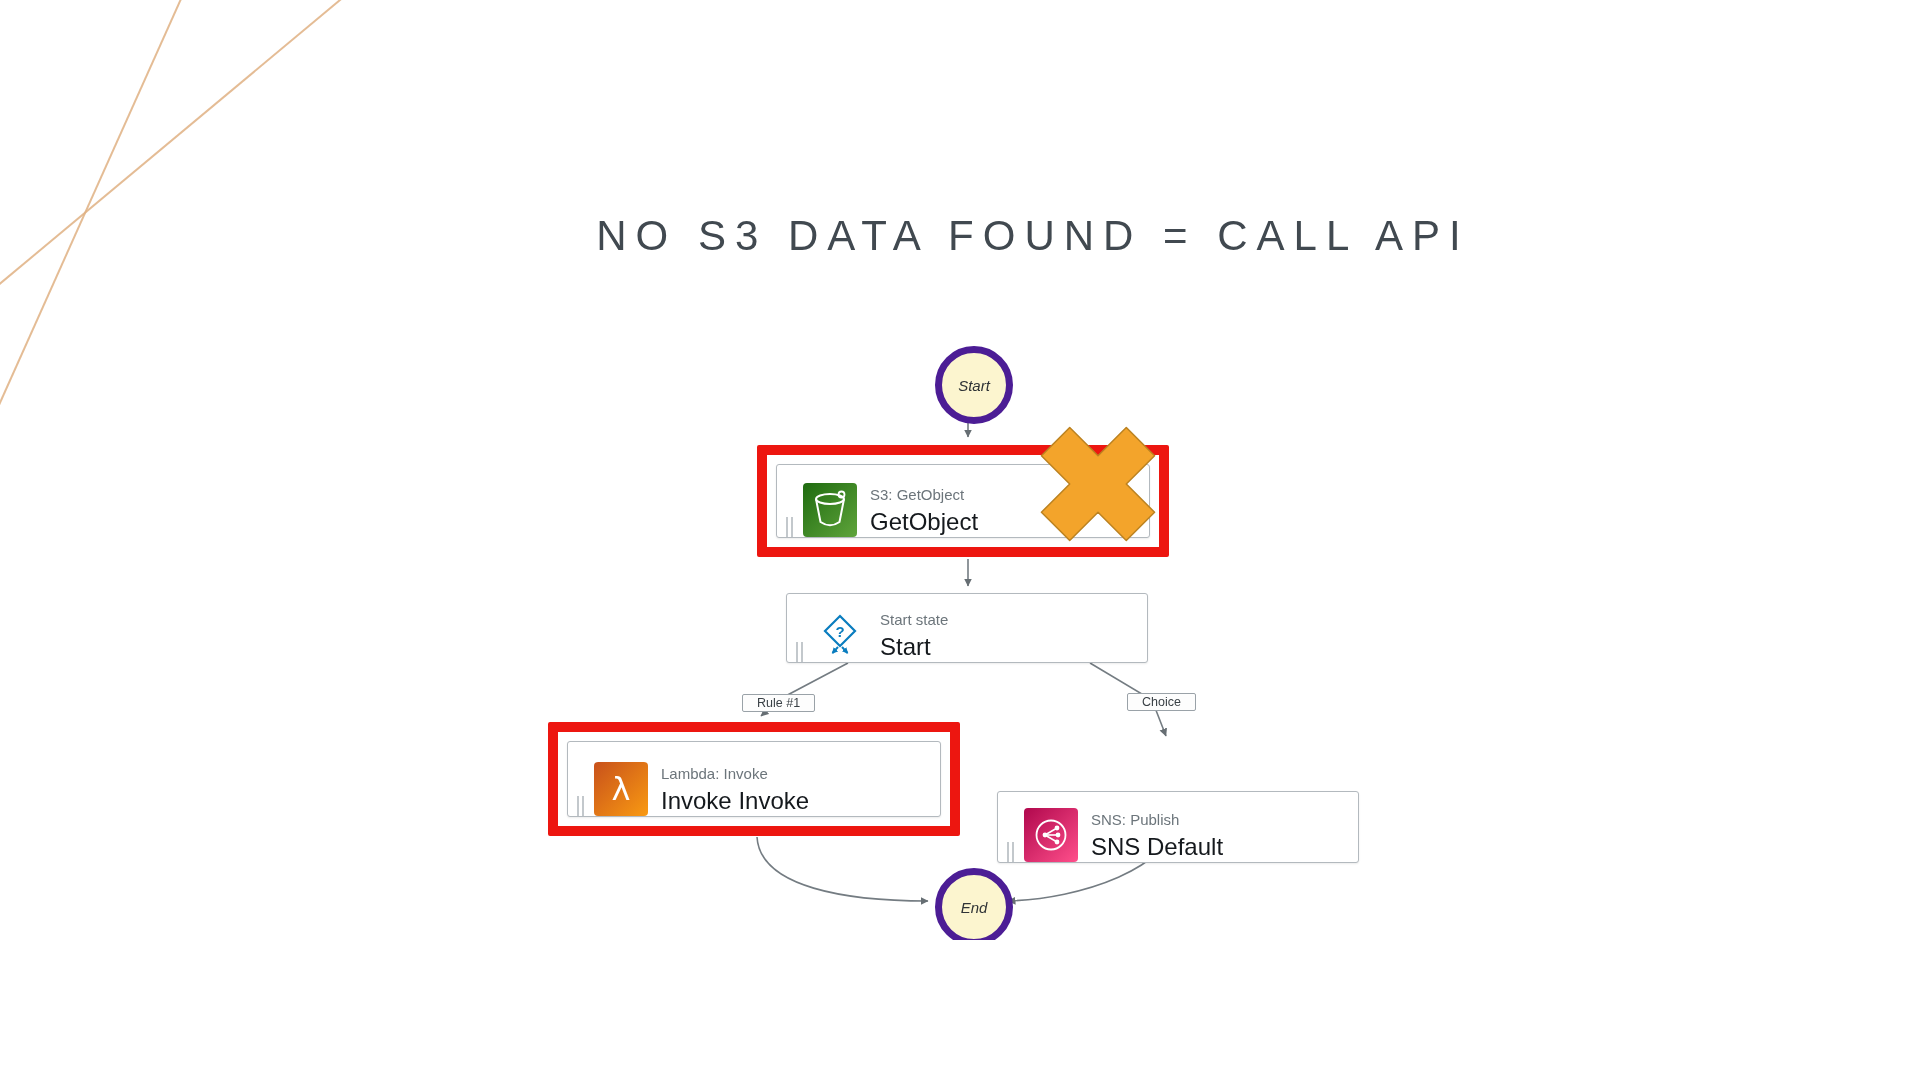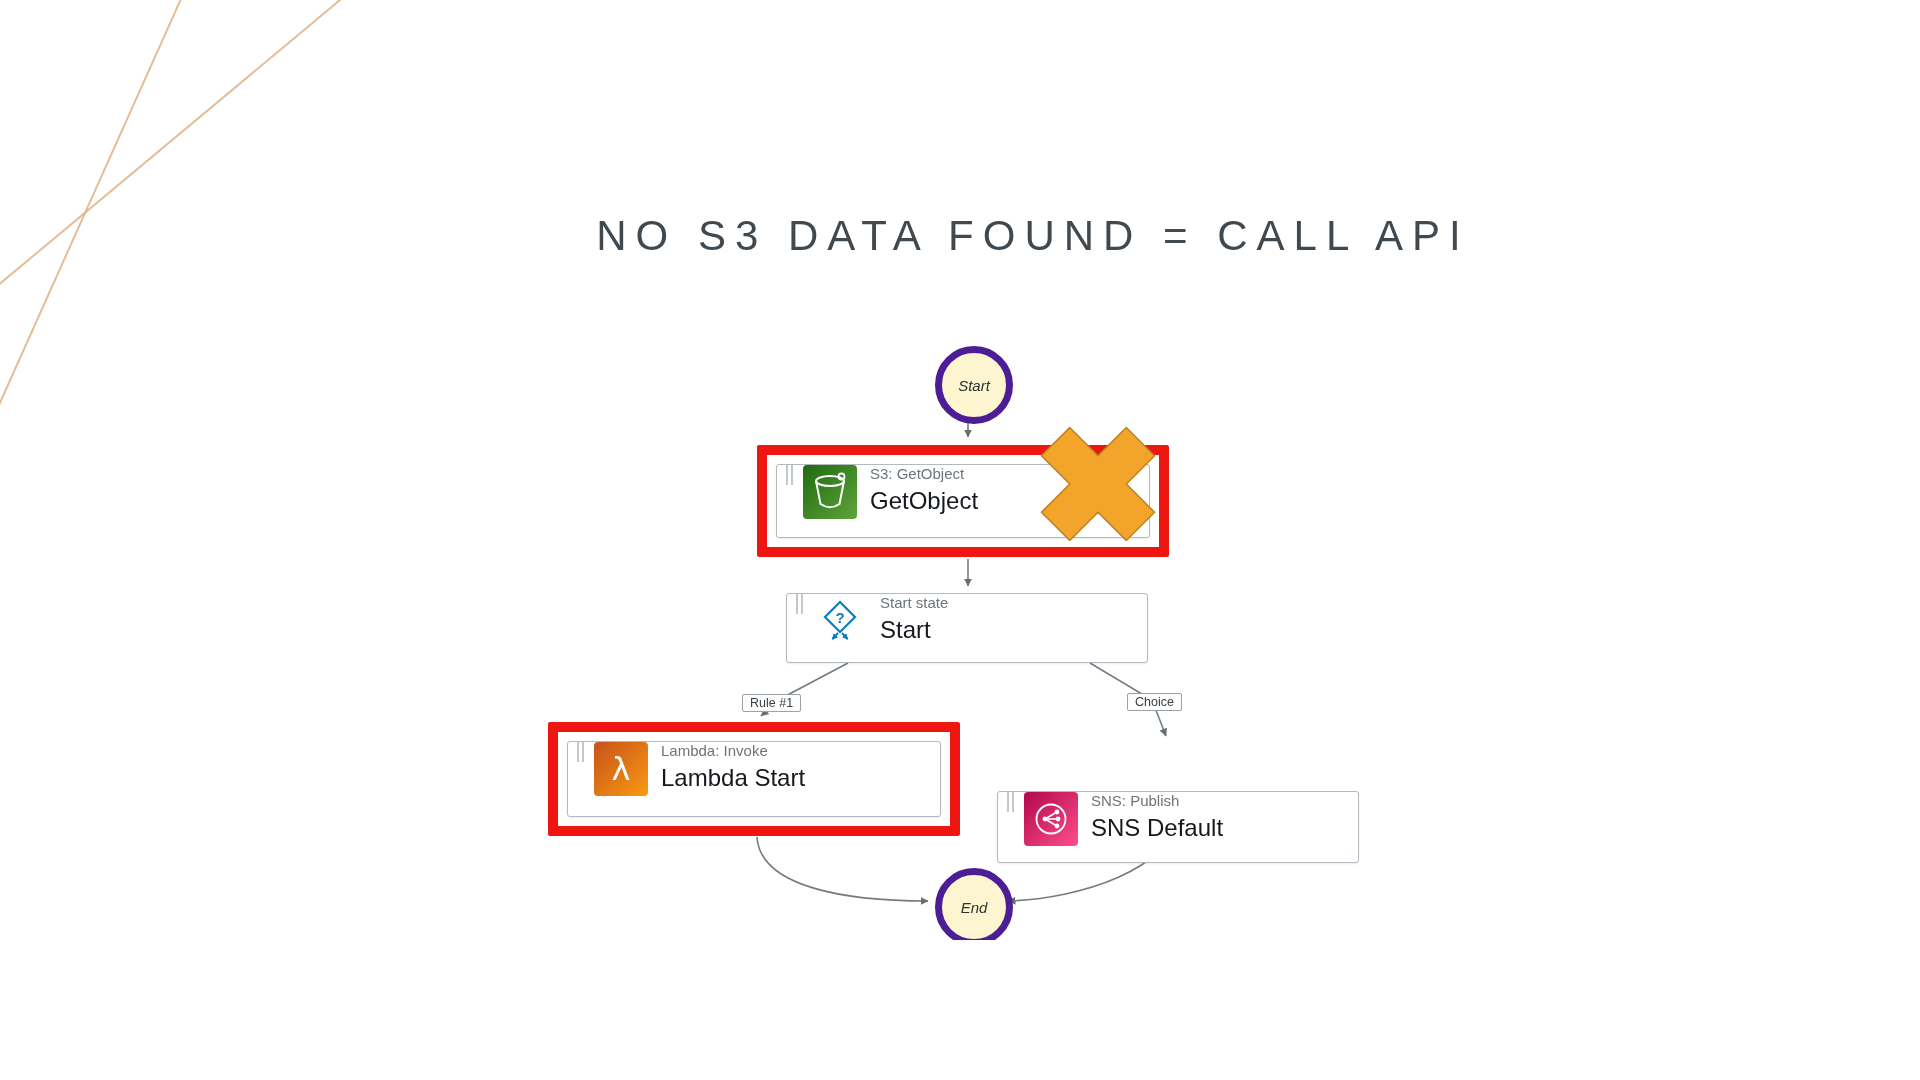--- a/index.html
+++ b/index.html
@@ -17,36 +17,36 @@
     position:absolute;width:64px;height:64px;border-radius:50%;
     background:#fcf5cf;border:7px solid #4c1d95;
     display:flex;align-items:center;justify-content:center;
     font-size:15px;color:#2f3336;font-style:italic;
   }
   .hl-frame{
     position:absolute;border:10px solid #ed1610;padding:9px;border-radius:2px;background:transparent;
   }
   .node{
     background:#ffffff;border:1px solid #b3b9be;border-radius:3px;
-    display:flex;align-items:flex-start;box-shadow:0 1px 2px rgba(0,0,0,.08);
+    display:flex;align-items:flex-end;box-shadow:0 1px 2px rgba(0,0,0,.08);
   }
   .node.abs{position:absolute;}
   .grip{display:flex;gap:3px;margin:0 10px 0 9px;}
   .grip i{display:block;width:2px;height:20px;background:#c3c8cc;}
   .icon{width:54px;height:54px;border-radius:4px;flex:0 0 54px;display:flex;align-items:center;justify-content:center;}
   .icon.s3{background:linear-gradient(135deg,#1f6b10,#5fa43b);}
   .icon.lambda{background:linear-gradient(135deg,#c8511b,#f99a12);}
   .icon.sns{background:linear-gradient(135deg,#b0084d,#ff4f8b);}
   .icon.choice{background:transparent;}
   .texts{display:flex;flex-direction:column;margin-left:13px;line-height:1.25;}
   .texts .type{font-size:15px;color:#6c757b;}
   .texts .name{font-size:24px;color:#15191d;margin-top:2px;}
   .edge-label{
     position:absolute;background:#fdfdfd;border:1px solid #9aa2a8;border-radius:2px;
-    font-size:12.5px;color:#3a4146;padding:1px 7px;white-space:nowrap;
+    font-size:12.5px;color:#3a4146;padding:1px 14px;white-space:nowrap;
   }
 </style>
 </head>
 <body>
 
 <div class="slide">
 
   <svg class="decor" width="520" height="620">
     <line x1="185" y1="-10" x2="-10" y2="425" stroke="#e0b183" stroke-width="2" opacity="0.85"></line>
     <line x1="352" y1="-10" x2="-10" y2="292" stroke="#e0b183" stroke-width="2" opacity="0.85"></line>
@@ -125,21 +125,21 @@
           <i></i>
           <i></i>
         </span>
       <span class="icon lambda">
         <svg width="54" height="54" viewBox="0 0 54 54">
           <text x="27" y="38" text-anchor="middle" font-size="32" fill="#ffffff" font-family="DejaVu Sans, sans-serif">λ</text>
         </svg>
       </span>
       <span class="texts">
         <span class="type">Lambda: Invoke</span>
-        <span class="name">Lambda Start</span>
+        <span class="name">Invoke Invoke</span>
       </span>
     </div>
   </div>
 
   <div class="node abs" style="left:997px;top:743px;width:360px;height:70px;margin-top:48px;">
     <span class="grip">
         <i></i>
         <i></i>
       </span>
     <span class="icon sns">

